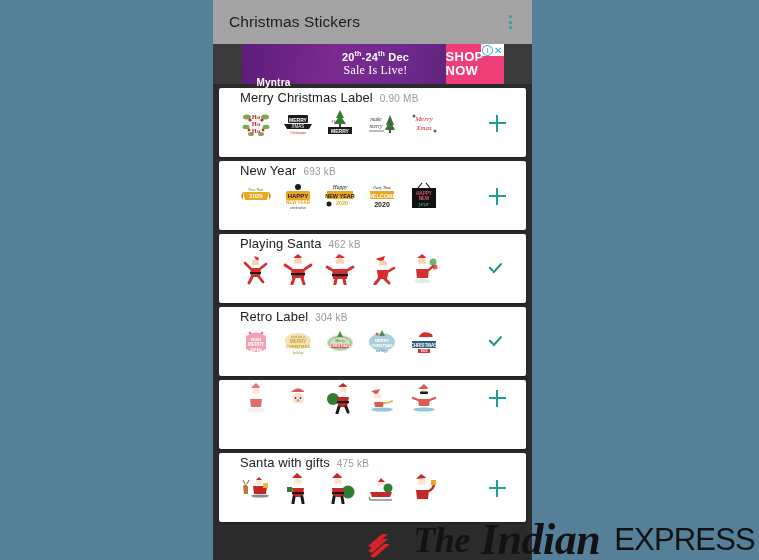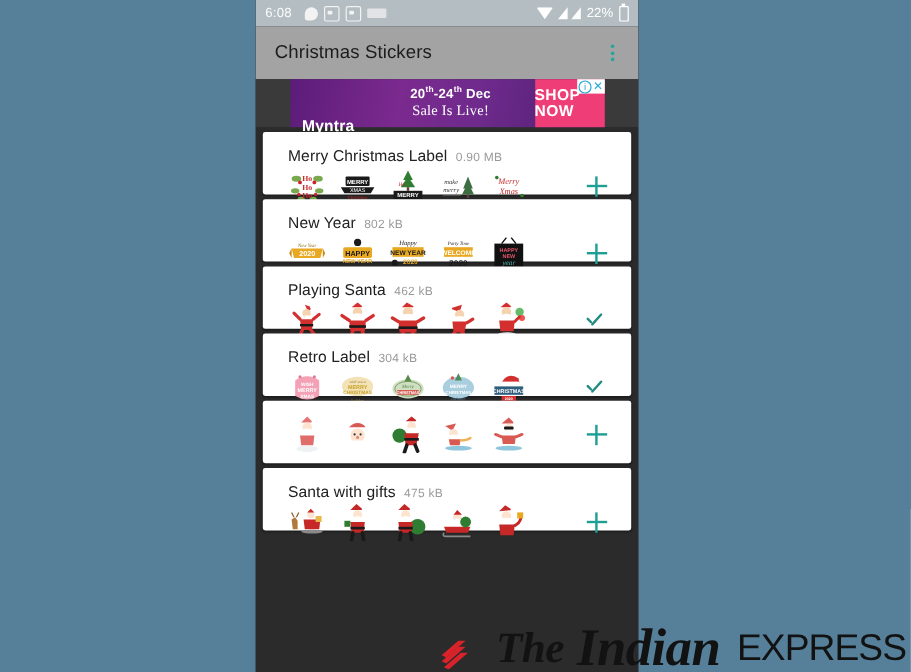--- a/index.html
+++ b/index.html
@@ -176,21 +176,21 @@
   .ad-logo {
     width: 64px;
     display: flex;
     flex-direction: column;
     align-items: center;
     justify-content: center;
     gap: 1px;
   }
   .ad-logo svg { display: block; }
   .ad-logo-text {
-    font-size: 13px;
+    font-size: 10px;
     color: #ffffff;
     font-weight: bold;
     letter-spacing: .2px;
     margin-top: 36px;
   }
   .ad-copy {
     flex: 1;
     display: flex;
     flex-direction: column;
     align-items: center;
@@ -253,23 +253,23 @@
     background: #2b2b2b;
     padding: 0;
     height: 454px;
     overflow: hidden;
   }
   .pack-card {
     background: #ffffff;
     margin: 4px 6px;
     border-radius: 2px;
     box-shadow: 0 1px 2px rgba(0,0,0,.35);
-    padding: 12px 12px 9px 21px;
+    padding: 2px 12px 9px 21px;
     box-sizing: border-box;
-    height: 52px;
+    height: 69px;
     position: relative;
   }
   .pack-head {
     display: flex;
     align-items: baseline;
     gap: 7px;
     margin-bottom: 2px;
   }
   .pack-name {
     font-size: 13px;
@@ -393,36 +393,20 @@
     margin-left: 1px;
   }
 </style>
 </head>
 <body>
 
 <div id="screenshot">
 
   <div class="phone">
 
-    <div class="statusbar">
-      <div class="sb-icons-left">
-        <span class="sb-clock">6:08</span>
-        <span class="sb-ic chat"></span>
-        <span class="sb-ic square"></span>
-        <span class="sb-ic square"></span>
-        <span class="sb-ic hindi"></span>
-      </div>
-      <div class="sb-icons-right">
-        <span class="sb-wifi"></span>
-        <span class="sb-sig"></span>
-        <span class="sb-sig half"></span>
-        <span class="sb-batt-txt">22%</span>
-        <span class="sb-batt"></span>
-      </div>
-    </div>
 
     <div class="appbar">
       <span class="appbar-title">Christmas Stickers</span>
       <span class="overflow-btn">
         <i></i>
         <i></i>
         <i></i>
       </span>
     </div>
 
@@ -519,21 +503,21 @@
           </div>
           <div class="action">
             <span class="ic-plus"></span>
           </div>
         </div>
       </div>
 
       <div class="pack-card">
         <div class="pack-head">
           <span class="pack-name">New Year</span>
-          <span class="pack-size">802 kB</span>
+          <span class="pack-size">693 kB</span>
         </div>
         <div class="pack-body">
           <div class="thumbs">
             <span class="thumb">
                 <svg width="32" height="32" viewBox="0 0 32 32">
                   <path d="M3 12 L29 12 L27 20 L5 20 Z" fill="#e8a821"></path>
                   <path d="M3 12 L1 16 L3 20 Z" fill="#c98c12"></path>
                   <path d="M29 12 L31 16 L29 20 Z" fill="#c98c12"></path>
                   <text x="16" y="18" font-size="6" fill="#fff" text-anchor="middle" font-family="Liberation Sans, sans-serif" font-weight="bold">2020</text>
                   <text x="16" y="11" font-size="4" fill="#8a6a10" text-anchor="middle" font-family="Liberation Serif, serif" font-style="italic">New Year</text>

